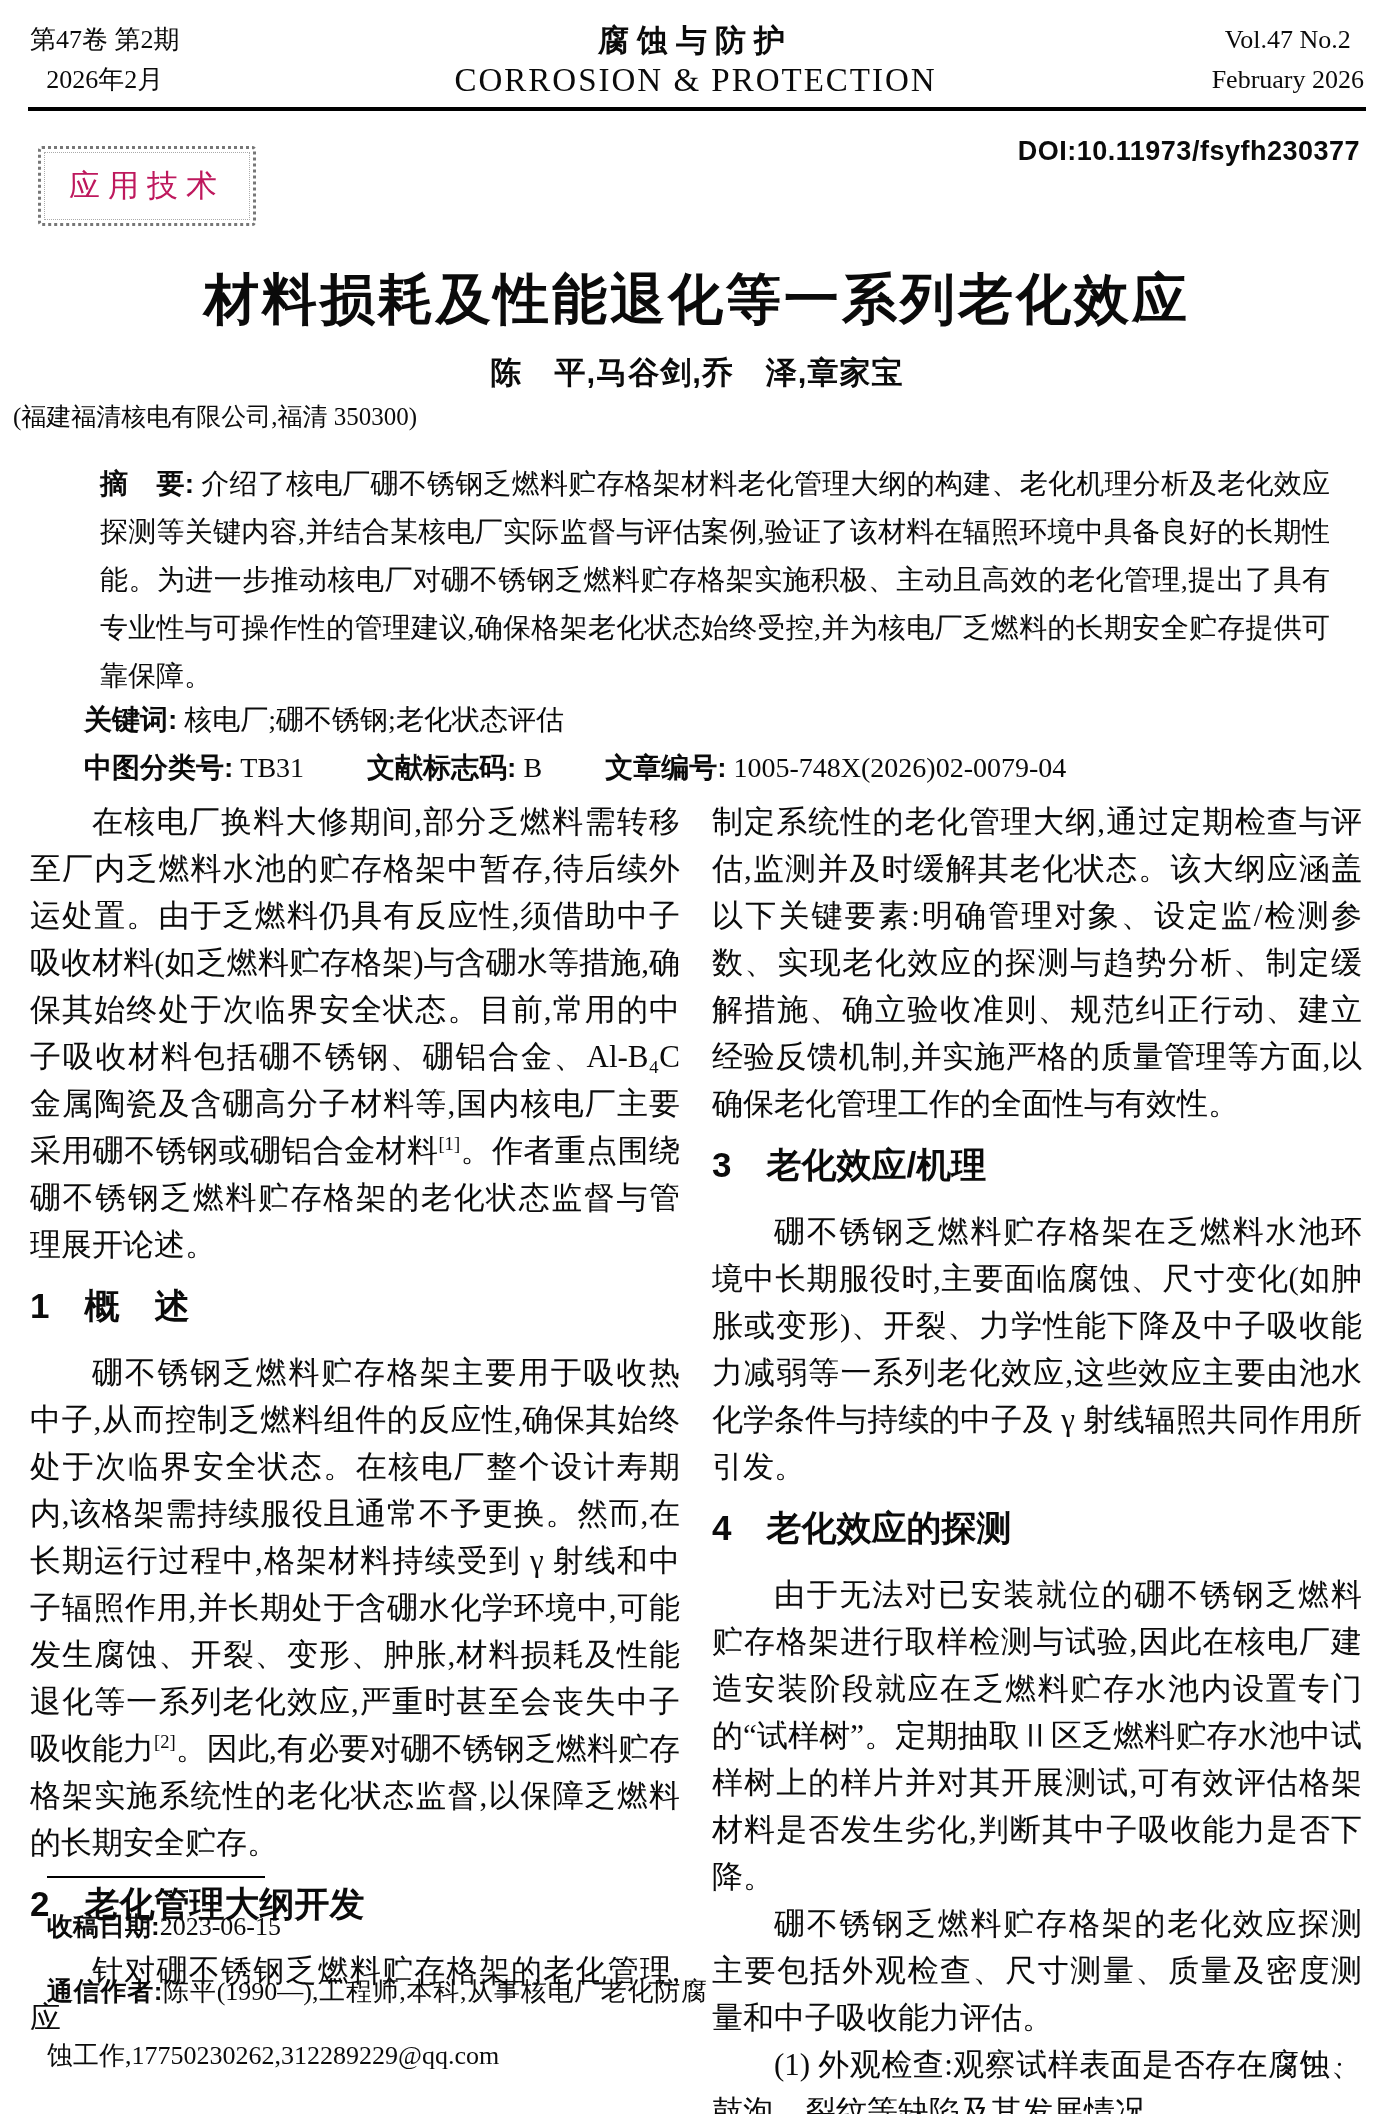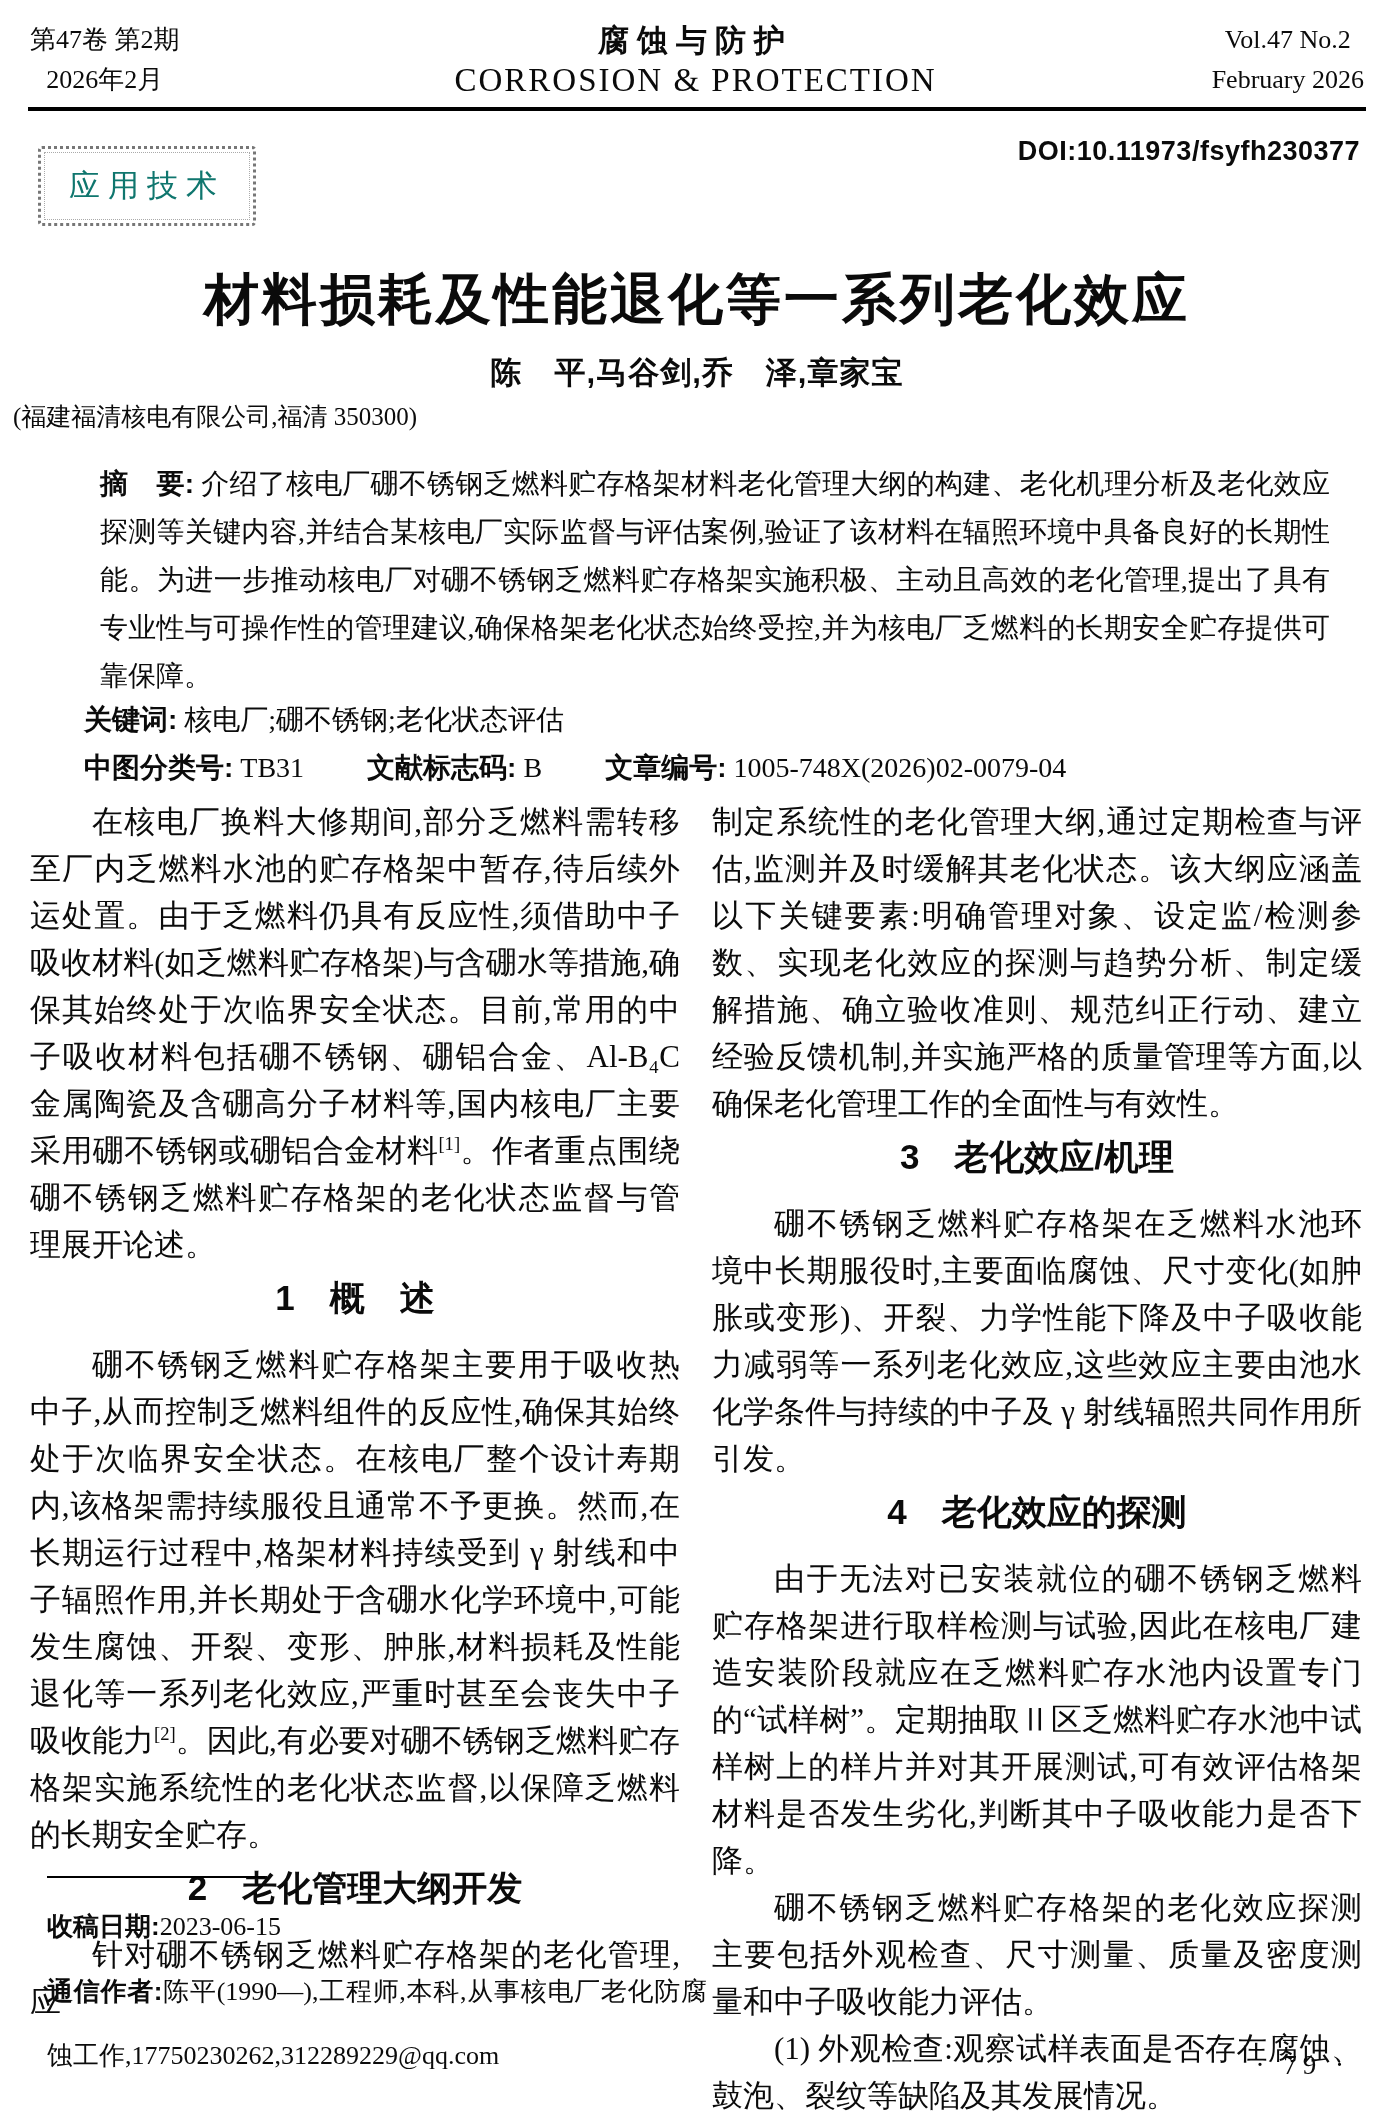--- a/index.html
+++ b/index.html
@@ -25,21 +25,21 @@
   
   .doi{
     position:absolute;top:136px;right:34px;
     font-family:"Liberation Sans",sans-serif;
     font-weight:bold;font-size:27px;letter-spacing:0.5px;
   }
   .badge{
     position:absolute;top:146px;left:38px;
     border:3px dotted #777;outline:1px dotted #aaa;outline-offset:-7px;
     padding:16px 28px;
-    font-size:31px;letter-spacing:8px;color:#0f766e;
+    font-size:31px;letter-spacing:8px;color:#be185d;
     border-radius:4px;
   }
   
   .article-title{
     position:absolute;top:226px;left:0;width:100%;
     text-align:center;
     font-family:"Liberation Sans",sans-serif;
     font-weight:bold;font-size:55px;letter-spacing:3px;
   }
   .authors{
@@ -74,22 +74,22 @@
     font-size:31px;line-height:47px;
     text-align:justify;
   }
   .col-left{left:30px;}
   .col-right{left:712px;}
   .body-col p{margin:0;}
   .p-indent{text-indent:2em;}
   .sec-heading{
     font-family:"Liberation Sans",sans-serif;
     font-weight:bold;font-size:35px;
-    margin:6px 0 20px 0;
-    text-align:center;
+    margin:14px 0 20px 0;
+    text-align:left;
   }
   sup{font-size:0.6em;line-height:0;}
   
   .footnote{
     position:absolute;top:1876px;left:47px;width:660px;
     font-size:26px;line-height:64px;text-align:justify;
   }
   .fn-rule{width:218px;height:0;border-top:2px solid #000;margin-bottom:16px;}
   .footnote .b-label{font-size:26px;}
   

